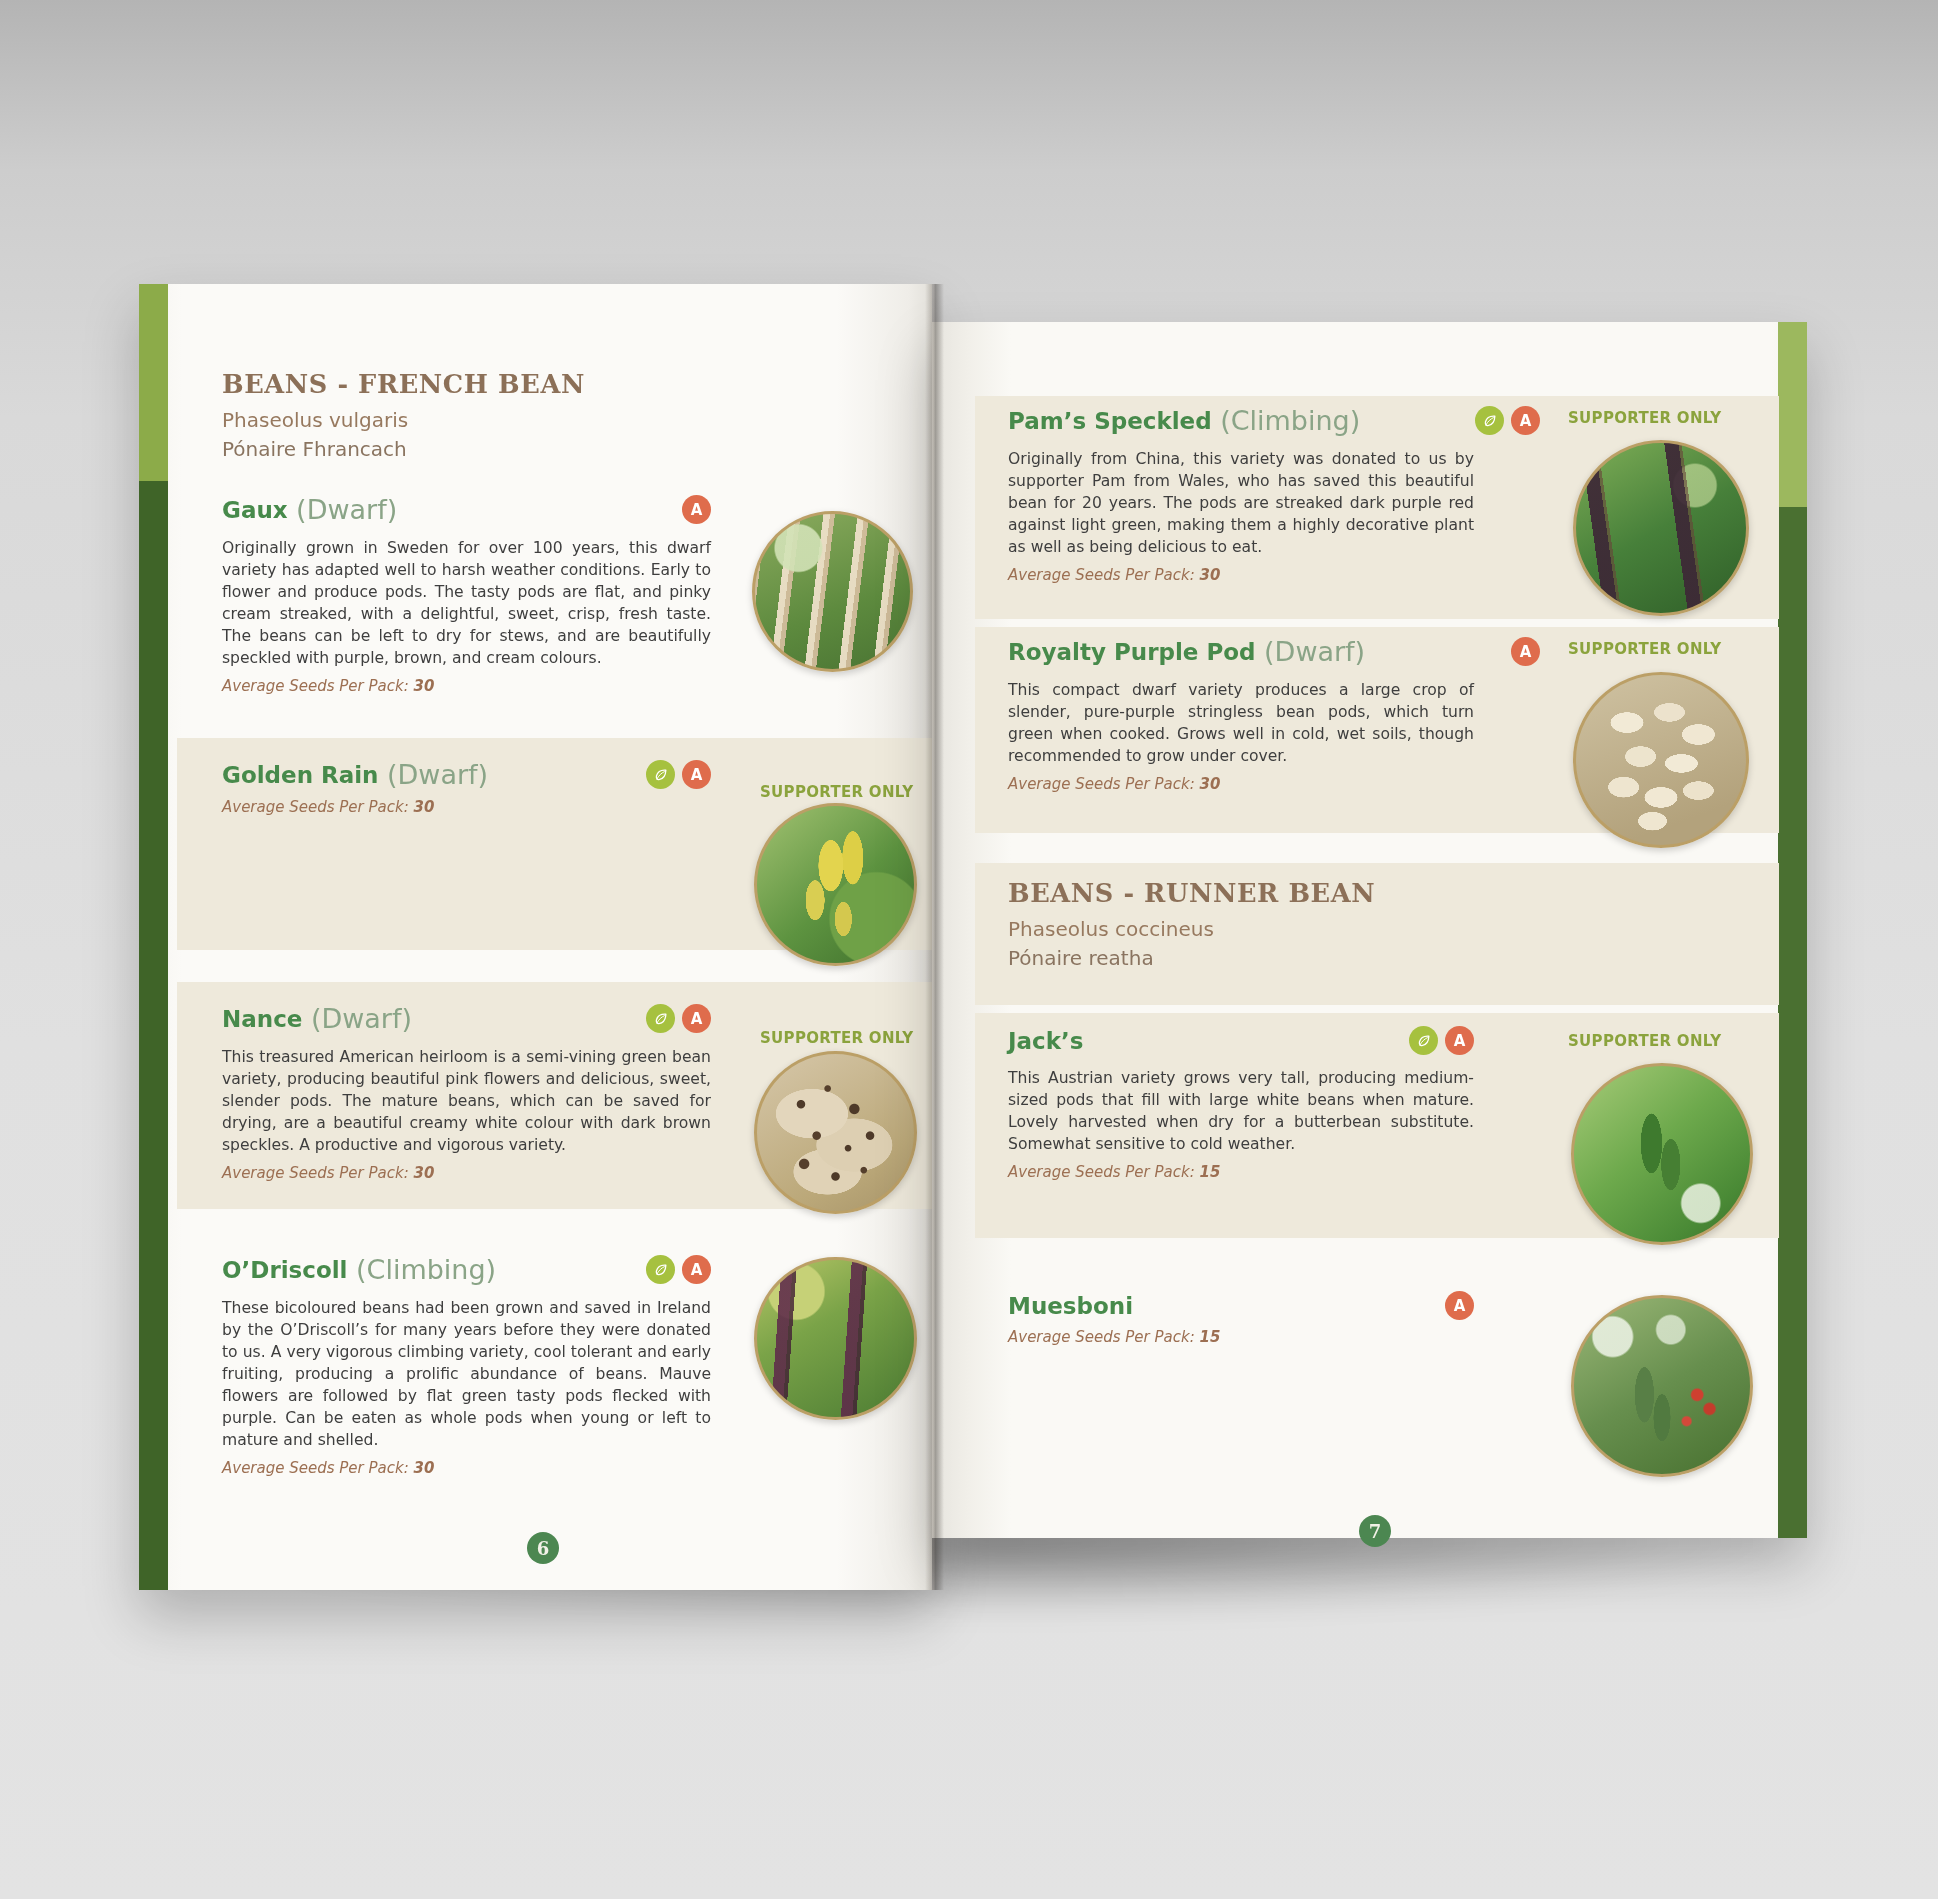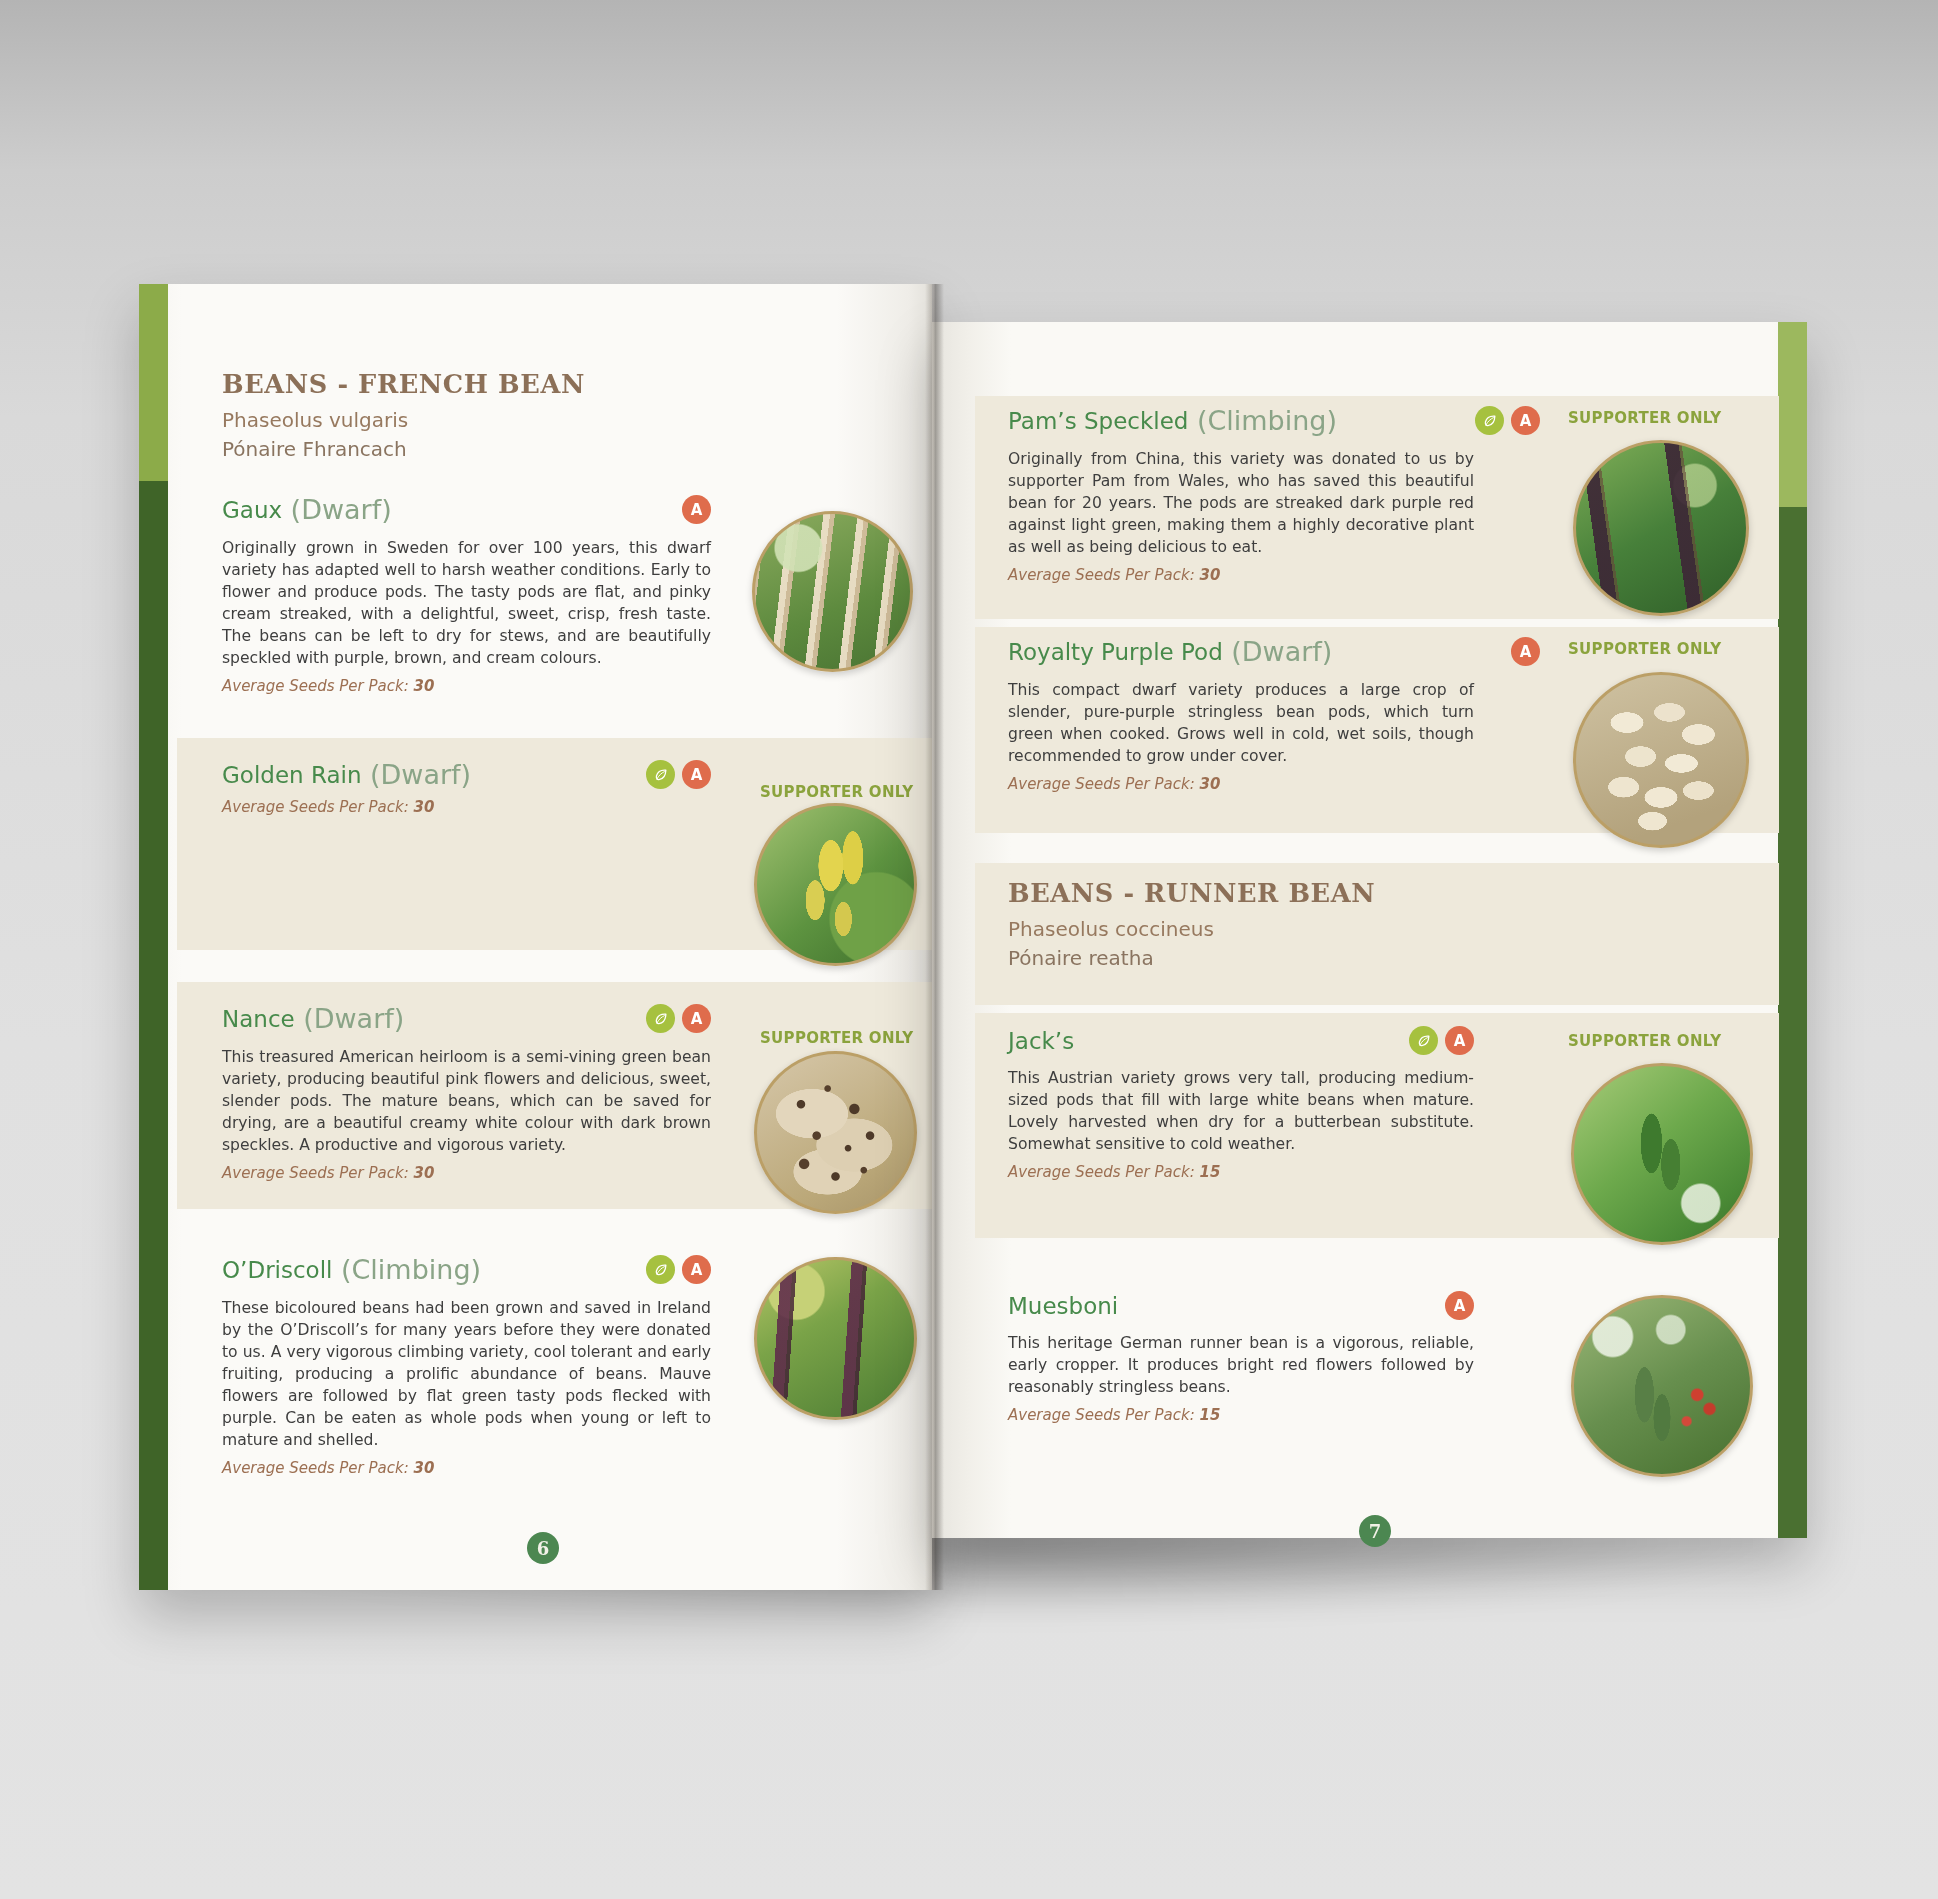--- a/index.html
+++ b/index.html
@@ -30,21 +30,21 @@
   .strip{position:absolute;top:0;width:29px;height:100%;}
   .strip-left{left:0;background:linear-gradient(180deg,#8cab49 0,#8cab49 197px,#3f6428 197px,#3f6428 100%);}
   .strip-right{right:0;background:linear-gradient(180deg,#9cb85e 0,#9cb85e 185px,#4a7031 185px,#4a7031 100%);}
   .band{position:absolute;background:#eee9db;}
   .sec-head{position:absolute;}
   .sec-title{font-family:"DejaVu Serif","Liberation Serif",serif;font-weight:700;font-size:25.6px;letter-spacing:0.6px;color:#8c7058;}
   .sec-latin{font-size:20px;color:#97795f;margin-top:8.5px;}
   .sec-irish{font-size:20px;color:#8a7460;margin-top:5.7px;}
   .entry{position:absolute;}
   .entry-head{display:flex;align-items:center;}
-  .vname{font-weight:400;font-size:23px;color:#478a4b;}
+  .vname{font-weight:700;font-size:23px;color:#478a4b;}
   .vtype{font-size:27px;color:#8aa487;margin-left:8.5px;}
   .badges{margin-left:auto;display:flex;gap:6.6px;align-items:center;}
   .badge{width:29px;height:29px;border-radius:50%;display:flex;align-items:center;justify-content:center;flex:0 0 auto;}
   .badge-a{background:#df6c4c;color:#ffffff;font-weight:700;font-size:15px;}
   .badge-leaf{background:#a6c13f;}
   .para{margin-top:12.3px;font-size:15.6px;line-height:22px;color:#3e3e3e;text-align:justify;}
   .seeds{margin-top:7.6px;font-style:italic;font-size:15px;color:#9c6f52;}
   .seeds b{font-weight:700;}
   .supporter{position:absolute;font-weight:700;font-size:15px;letter-spacing:0.3px;color:#8ba33d;white-space:nowrap;}
   .photo{position:absolute;border-radius:50%;border:3.8px solid #bb9f66;box-shadow:0 2.8px 7.6px rgba(0,0,0,.18);box-sizing:border-box;}
@@ -308,21 +308,20 @@
     <div class="supporter" style="left:636px;top:710px;">SUPPORTER ONLY</div>
     <div class="photo ph-jacks" style="left:639px;top:741px;width:182px;height:182px;"></div>
 
     <div class="entry" style="left:76px;top:969px;width:466px;">
       <div class="entry-head">
         <span class="vname">Muesboni</span>
         <span class="badges">
           <span class="badge badge-a">A</span>
         </span>
       </div>
-      <div class="para">This heritage German runner bean is a vigorous, reliable, early cropper. It produces bright red flowers followed by reasonably stringless beans.</div>
       <div class="seeds">
         <span>Average Seeds Per Pack:</span>
         <b>15</b>
       </div>
     </div>
     <div class="photo ph-muesboni" style="left:639px;top:973px;width:182px;height:182px;"></div>
 
     <div class="pagenum" style="left:427px;top:1193px;">7</div>
   </div>
 

